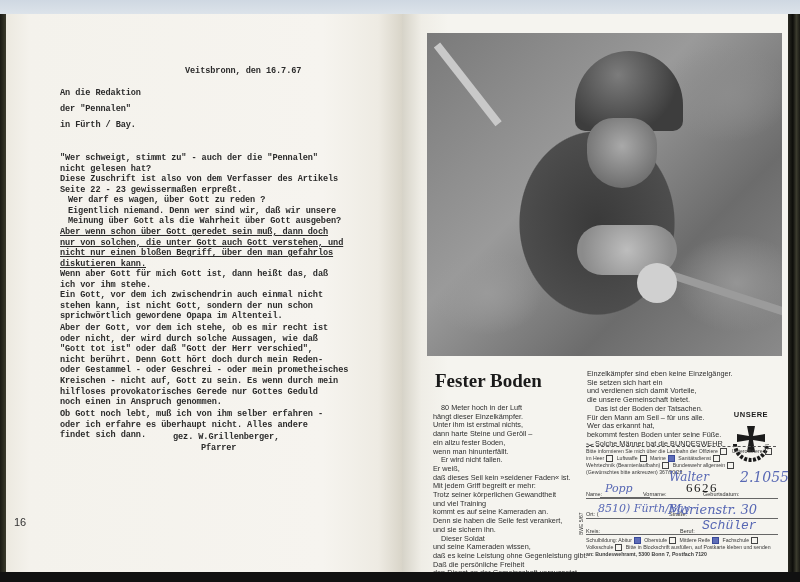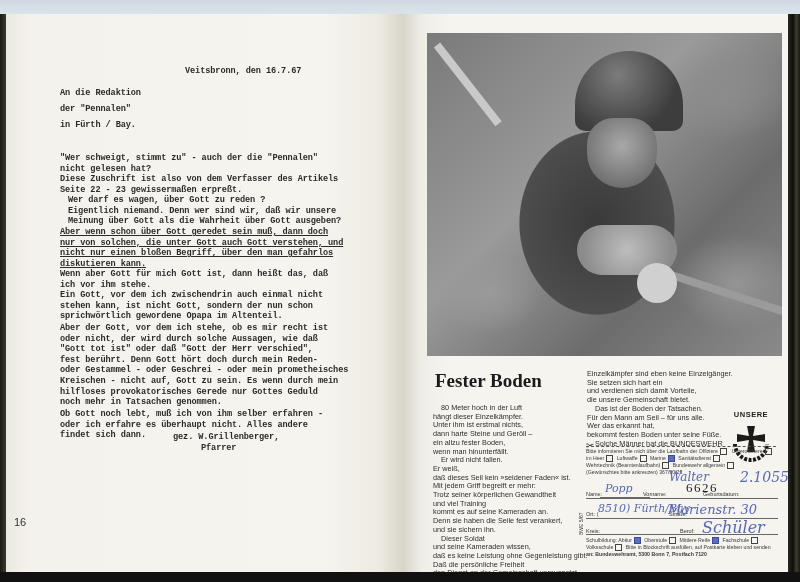--- a/index.html
+++ b/index.html
@@ -112,25 +112,25 @@
   <div class="typed" style="left:60px; top:269px;"><span>Wenn aber Gott für mich Gott ist, dann heißt das, daß</span>
 <span>ich vor ihm stehe.</span></div>
 
   <div class="typed" style="left:60px; top:290px;"><span>Ein Gott, vor dem ich zwischendrin auch einmal nicht</span>
 <span>stehen kann, ist nicht Gott, sondern der nun schon</span>
 <span>sprichwörtlich gewordene Opapa im Altenteil.</span></div>
 
   <div class="typed" style="left:60px; top:323px;"><span>Aber der Gott, vor dem ich stehe, ob es mir recht ist</span>
 <span>oder nicht, der wird durch solche Aussagen, wie daß</span>
 <span>"Gott tot ist" oder daß "Gott der Herr verschied",</span>
-<span>fest berührt. Denn Gott hört doch durch mein Reden-</span>
+<span>nicht berührt. Denn Gott hört doch durch mein Reden-</span>
 <span>oder Gestammel - oder Geschrei - oder mein prometheisches</span>
 <span>Kreischen - nicht auf, Gott zu sein. Es wenn durch mein</span>
 <span>hilfloses provokatorisches Gerede nur Gottes Geduld</span>
-<span>noch mehr in Tatsachen genommen.</span></div>
+<span>noch einen in Anspruch genommen.</span></div>
 
   <div class="typed" style="left:60px; top:409px;"><span>Ob Gott noch lebt, muß ich von ihm selber erfahren -</span>
 <span>oder ich erfahre es überhaupt nicht. Alles andere</span>
 <span>findet sich dann.</span></div>
 </div>
 
 <div class="typed" style="left:173px; top:432px;">gez. W.Grillenberger,</div>
 <div class="typed" style="left:201px; top:443px;">Pfarrer</div>
 
 <div class="page-num">16</div>
@@ -192,21 +192,21 @@
 <div class="field-line" style="left:586px; top:498px; width:192px;"></div>
 
 <div class="field-row" style="left:586px; top:511px;">Ort: (</div>
 <div class="hand" style="left:598px; top:502px; font-size:11px;">8510) Fürth/Bay</div>
 <div class="field-row" style="left:669px; top:511px;">Straße:</div>
 <div class="hand" style="left:668px; top:502px; font-size:13px;">Marienstr. 30</div>
 <div class="field-line" style="left:586px; top:518px; width:192px;"></div>
 
 <div class="field-row" style="left:586px; top:528px;">Kreis:</div>
 <div class="field-row" style="left:680px; top:528px;">Beruf:</div>
-<div class="hand" style="left:702px; top:518px; font-size:16px;">Schüler</div>
+<div class="hand" style="left:702px; top:518px; font-size:13px;font-family:Liberation Mono, monospace;">Schüler</div>
 <div class="field-line" style="left:586px; top:534px; width:192px;"></div>
 
 <div class="form" style="top:537px;">
   <div>
     <span>Schulbildung: Abitur</span><span class="box checked"></span>
     <span>Oberstufe</span><span class="box"></span>
     <span>Mittlere Reife</span><span class="box checked"></span>
     <span>Fachschule</span><span class="box"></span>
   </div>
   <div>

